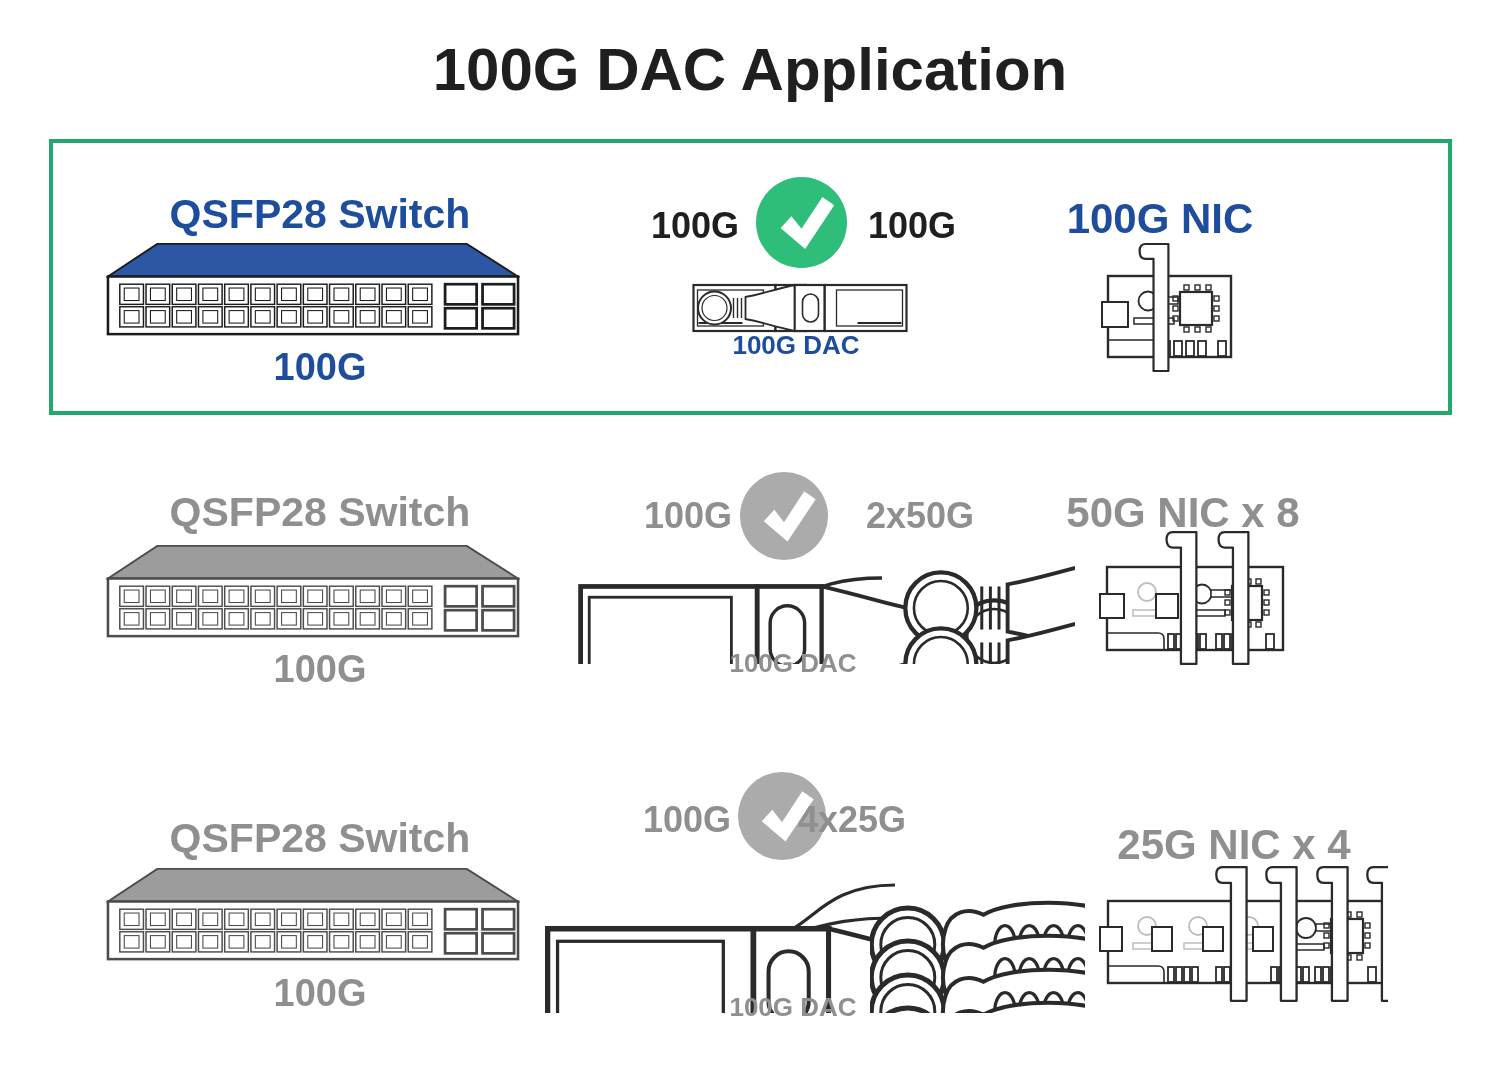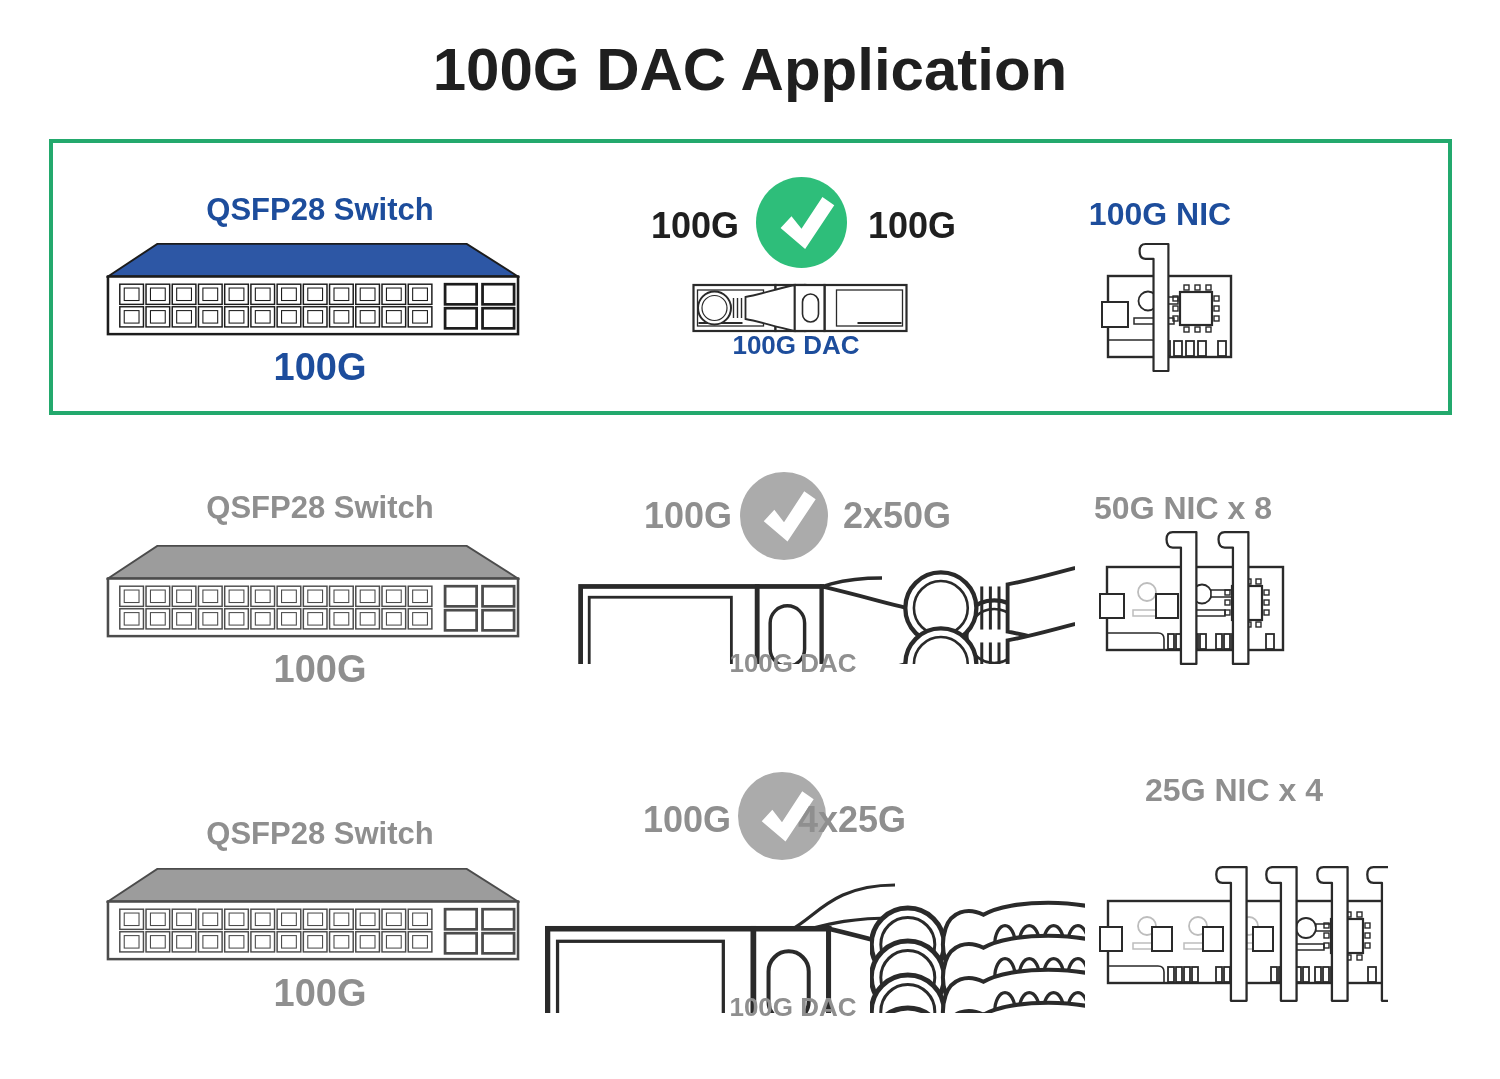--- a/index.html
+++ b/index.html
@@ -5,22 +5,22 @@
   html,body{margin:0;padding:0;background:#ffffff;}
   .stage{position:relative;width:1500px;height:1079px;background:#fff;overflow:hidden;
          font-family:"Liberation Sans",sans-serif;}
   .lbl{position:absolute;transform:translateX(-50%);white-space:nowrap;font-weight:700;line-height:1;}
   .blue{color:var(--blue,#1d4d9c);}
   .gray{color:var(--gray,#8f8f8f);}
   .dark{color:var(--dark,#1f1f1f);}
   .f60{font-size:60px;}
   .f38{font-size:38px;}
   .f36{font-size:36px;}
-  .f31{font-size:31px;}
-  .f32{font-size:32px;}
+  .f31{font-size:41px;}
+  .f32{font-size:42px;}
   .f30{font-size:26px;}
   .art{position:absolute;}
   .hl-box{position:absolute;left:49px;top:139px;width:1403px;height:276px;
           border:4px solid var(--green,#23a96d);box-sizing:border-box;background:transparent;}
   .ink-a{color:#1c1c1c;}   
   .ink-b{color:#4c4c4c;}   
   .ink-c{color:#2a2a2a;}   
   .roof-blue{--roof:var(--roof-blue,#2d57a5);}
   .roof-gray{--roof:var(--roof-gray,#9c9c9c);}
   .cc-green{--cc:var(--check-green,#2ebe7a);}
@@ -211,21 +211,21 @@
   <div class="lbl gray f31" style="left:320px;top:492px;">QSFP28 Switch</div>
   <svg class="art ink-b roof-gray" style="left:106px;top:543px;" width="414" height="96" viewBox="0 0 420 100" preserveAspectRatio="none">
       <use href="#sym-switch"></use>
     </svg>
   <div class="lbl gray f38" style="left:320px;top:650px;">100G</div>
 
   <div class="lbl gray f36" style="left:688px;top:498px;">100G</div>
   <svg class="art cc-gray" style="left:740px;top:472px;" width="88" height="88" viewBox="0 0 100 100">
       <use href="#sym-check"></use>
     </svg>
-  <div class="lbl gray f36" style="left:897px;top:498px;">2x50G</div>
+  <div class="lbl gray f36" style="left:920px;top:498px;">2x50G</div>
 
   <svg class="art ink-c" style="left:545px;top:552px;" width="530" height="112" viewBox="0 0 530 112">
     <path d="M 182,54 H 220" fill="none" stroke="currentColor" stroke-width="6.5"></path>
     <path d="M 220,54 C 255,54 263,26 337,26" fill="none" stroke="currentColor" stroke-width="3.4"></path>
     <path d="M 220,54 C 255,54 263,82 337,82" fill="none" stroke="currentColor" stroke-width="3.4"></path>
     <use href="#sym-plugL" transform="translate(0,28)"></use>
     <use href="#sym-plugR" transform="translate(315,0)"></use>
     <use href="#sym-plugR" transform="translate(315,56)"></use>
   </svg>
   <div class="lbl gray f30" style="left:793px;top:650px;">100G DAC</div>
@@ -291,21 +291,21 @@
     <path d="M 224,77 C 266,77 274,94 350,94" fill="none" stroke="currentColor" stroke-width="3.2"></path>
     <path d="M 224,77 C 266,77 272,127 350,127" fill="none" stroke="currentColor" stroke-width="3.2"></path>
     <use href="#sym-plugL" transform="translate(0,51)"></use>
     <use href="#sym-sfp" transform="translate(325,9)"></use>
     <use href="#sym-sfp" transform="translate(325,42)"></use>
     <use href="#sym-sfp" transform="translate(325,76)"></use>
     <use href="#sym-sfp" transform="translate(325,109)"></use>
   </svg>
   <div class="lbl gray f30" style="left:793px;top:994px;">100G DAC</div>
 
-  <div class="lbl gray f32" style="left:1234px;top:774px;">25G NIC x 4</div>
+  <div class="lbl gray f32" style="left:1234px;top:824px;">25G NIC x 4</div>
   <svg class="art ink-c" style="left:1078px;top:863px;" width="310" height="142" viewBox="0 0 310 142">
     <g>
       <rect x="30" y="38" width="277" height="82" fill="#fff" stroke="currentColor" stroke-width="2.4"></rect>
       <g stroke="#bdbdbd" fill="#fff">
         <circle cx="69" cy="63" r="9" stroke-width="1.8"></circle>
         <circle cx="120" cy="63" r="9" stroke-width="1.8"></circle>
         <circle cx="171" cy="63" r="9" stroke-width="1.8"></circle>
         <rect x="55" y="80" width="37" height="6" stroke-width="1.5"></rect>
         <rect x="106" y="80" width="37" height="6" stroke-width="1.5"></rect>
         <rect x="157" y="80" width="37" height="6" stroke-width="1.5"></rect>

